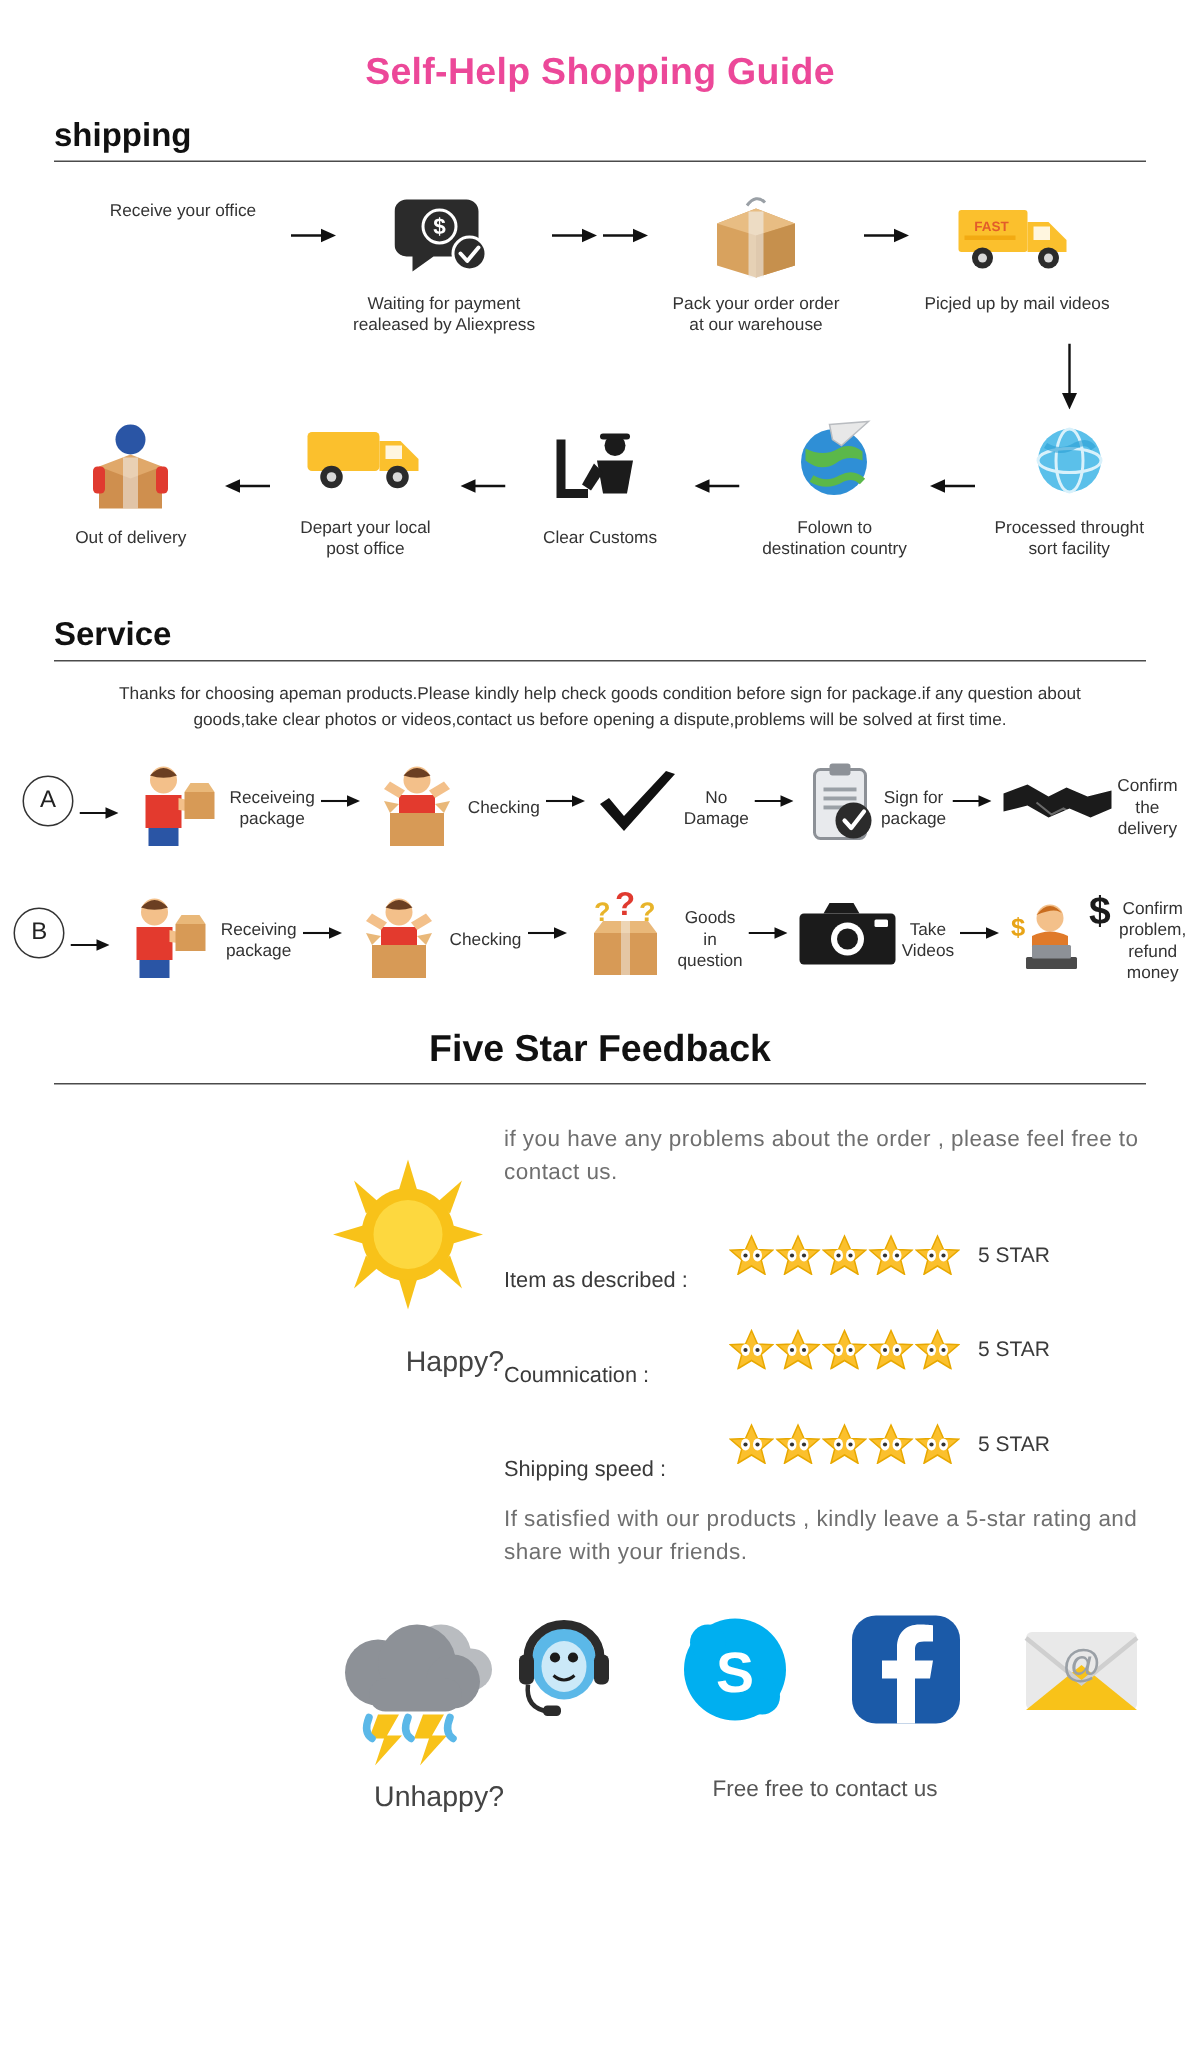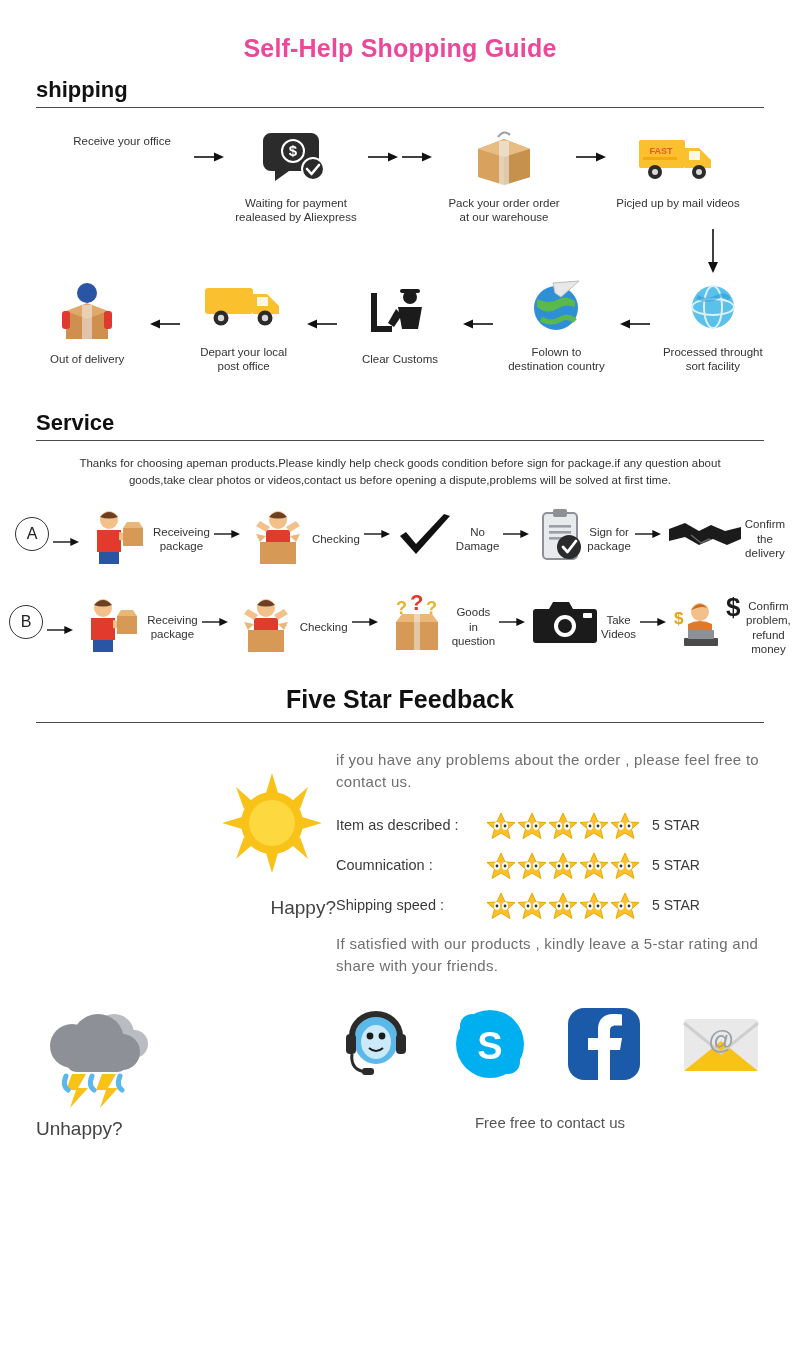--- a/index.html
+++ b/index.html
@@ -171,20 +171,21 @@
   .rating-list { margin-top: 18px; }
   .rating-row {
     display: flex;
     align-items: center;
     margin-bottom: 12px;
   }
   .rating-label {
     width: 150px;
     font-size: 14.5px;
     color: #3a3a3a;
+    margin-top: 35px;
   }
   .stars { display: flex; gap: 1px; }
   .rating-value {
     margin-left: 12px;
     font-size: 14px;
     color: #3a3a3a;
   }
   .fb-outro {
     margin-top: 14px;
     font-size: 15px;
@@ -196,21 +197,21 @@
   .bottom-grid {
     display: flex;
     align-items: flex-start;
     margin-top: 26px;
     padding: 0 36px;
   }
   .bottom-left {
     width: 300px;
     display: flex;
     flex-direction: column;
-    align-items: flex-start;
+    align-items: flex-end;
   }
   .bottom-left .mood {
     margin-top: 6px;
     font-size: 19px;
     color: #444;
   }
   .bottom-right {
     flex: 1;
     display: flex;
     flex-direction: column;

